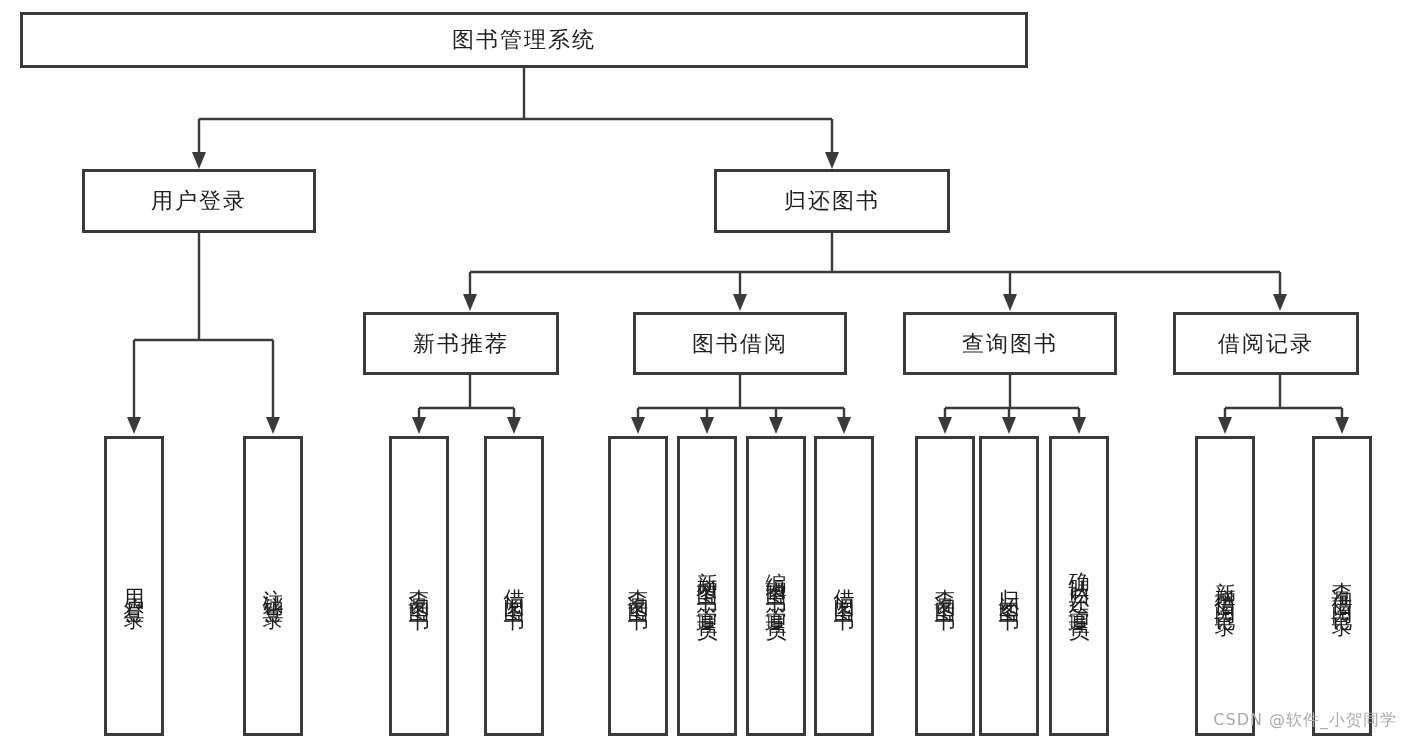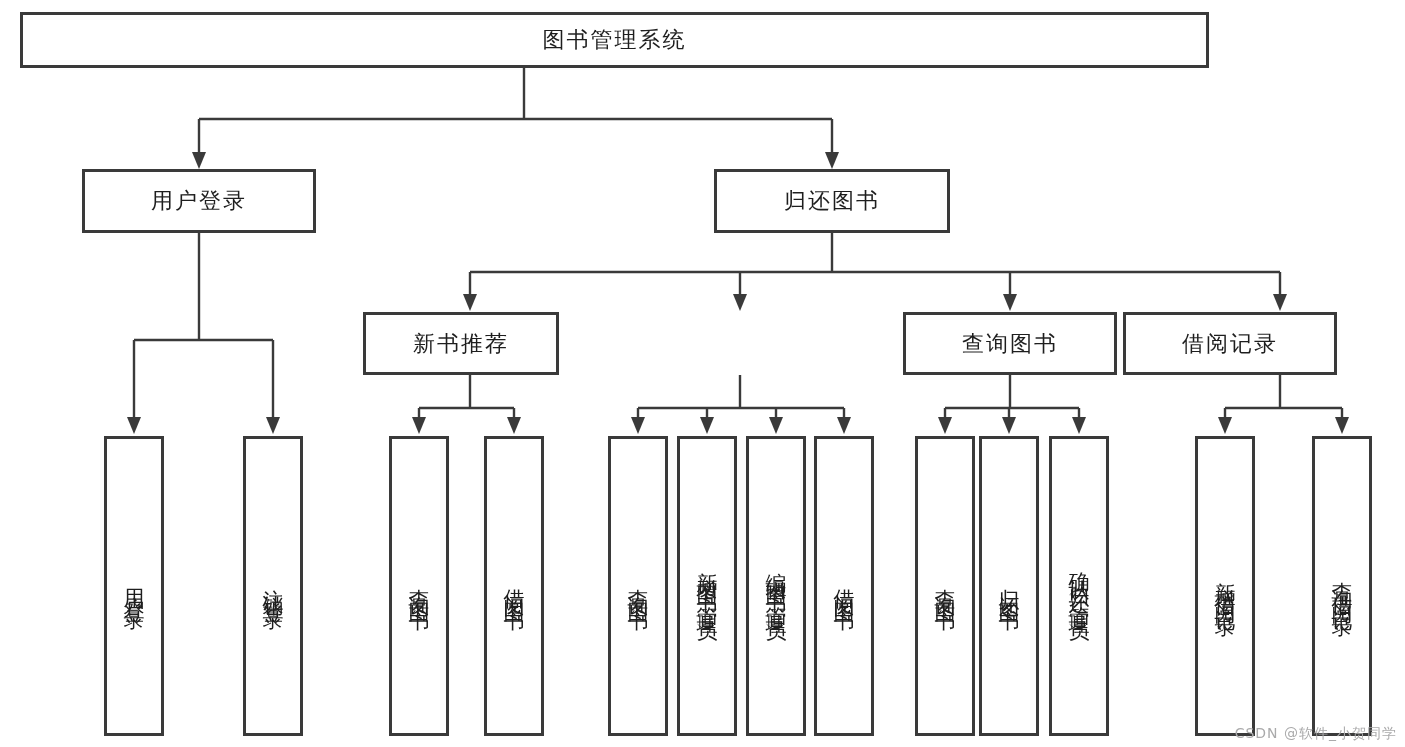--- a/index.html
+++ b/index.html
@@ -13,21 +13,21 @@
     position:absolute;display:flex;align-items:center;justify-content:center;
     background:var(--bg,#ffffff);border:3px solid var(--border,#3a3a3a);
     color:var(--text,#1e1e1e);text-align:center;line-height:1.15;
   }
   .node.h{font-size:22px;letter-spacing:2px;font-weight:500;white-space:nowrap}
   .node.v{
     writing-mode:vertical-rl;text-orientation:mixed;
     font-size:21px;letter-spacing:7px;font-weight:500;padding:8px 0
   }
   .watermark{
-    position:absolute;right:8px;bottom:4px;font-size:14px;letter-spacing:1px;
+    position:absolute;right:8px;bottom:16px;font-size:16px;letter-spacing:1px;
     color:var(--wm,#aaaaab);white-space:nowrap
   }
 </style>
 </head>
 <body>
 
 <div class="canvas">
 
   <svg class="wires" width="1405" height="747" viewBox="0 0 1405 747">
 
@@ -61,38 +61,41 @@
       <polygon points="769,417 783,417 776,434"></polygon>
       <polygon points="837,417 851,417 844,434"></polygon>
       <polygon points="938,417 952,417 945,434"></polygon>
       <polygon points="1002,417 1016,417 1009,434"></polygon>
       <polygon points="1072,417 1086,417 1079,434"></polygon>
       <polygon points="1218,417 1232,417 1225,434"></polygon>
       <polygon points="1335,417 1349,417 1342,434"></polygon>
     </g>
   </svg>
 
-  <div class="node h" style="left:20px;top:12px;width:1189px;height:56px">
+  <div class="node h" style="left:20px;top:12px;width:1008px;height:56px">
     <span>图书管理系统</span>
   </div>
 
   <div class="node h" style="left:82px;top:169px;width:234px;height:64px">
     <span>用户登录</span>
   </div>
   <div class="node h" style="left:714px;top:169px;width:236px;height:64px">
     <span>归还图书</span>
   </div>
 
   <div class="node h" style="left:363px;top:312px;width:196px;height:63px">
     <span>新书推荐</span>
   </div>
+  <div class="node h" style="left:633px;top:312px;width:214px;height:63px">
+    <span>图书借阅</span>
+  </div>
   <div class="node h" style="left:903px;top:312px;width:214px;height:63px">
     <span>查询图书</span>
   </div>
-  <div class="node h" style="left:1123px;top:312px;width:214px;height:63px">
+  <div class="node h" style="left:1173px;top:312px;width:186px;height:63px">
     <span>借阅记录</span>
   </div>
 
   <div class="node v" style="left:104px;top:436px;width:60px;height:300px">
     <span>用户登录</span>
   </div>
   <div class="node v" style="left:243px;top:436px;width:60px;height:300px">
     <span>注销登录</span>
   </div>
   <div class="node v" style="left:389px;top:436px;width:60px;height:300px">

